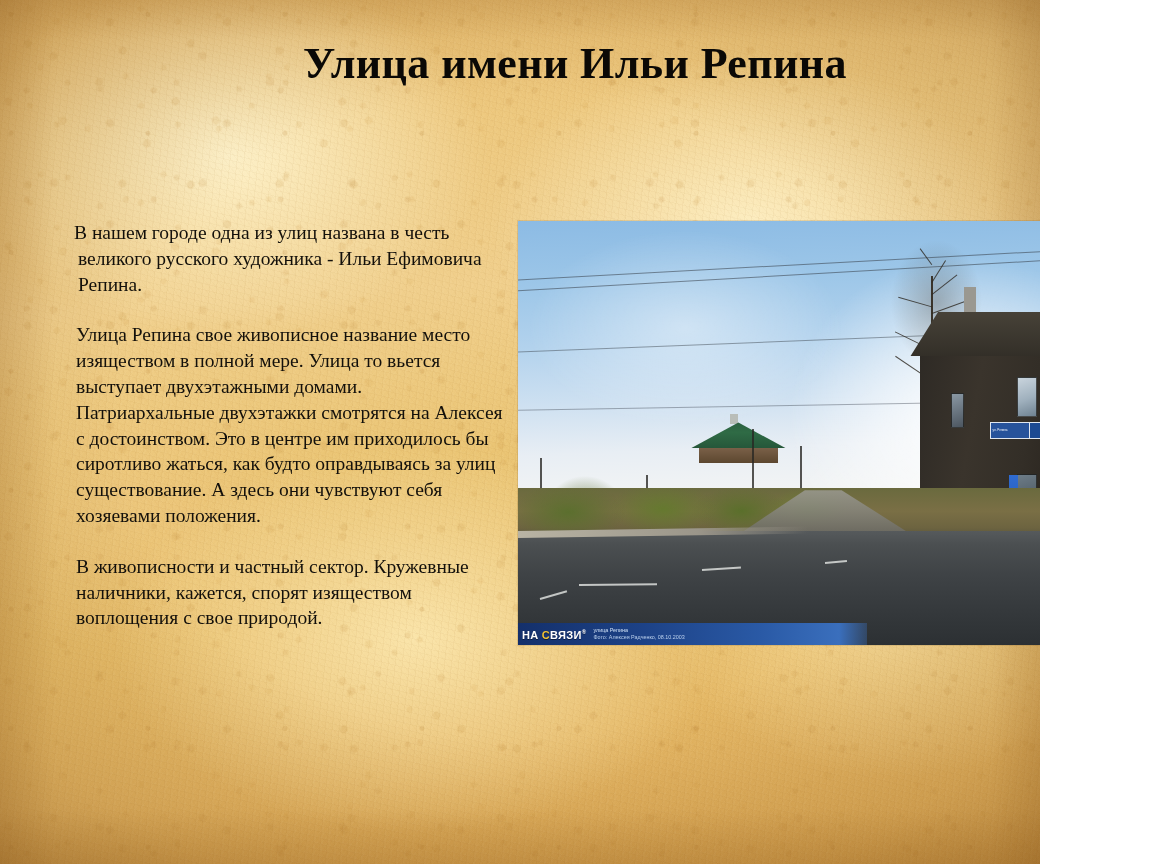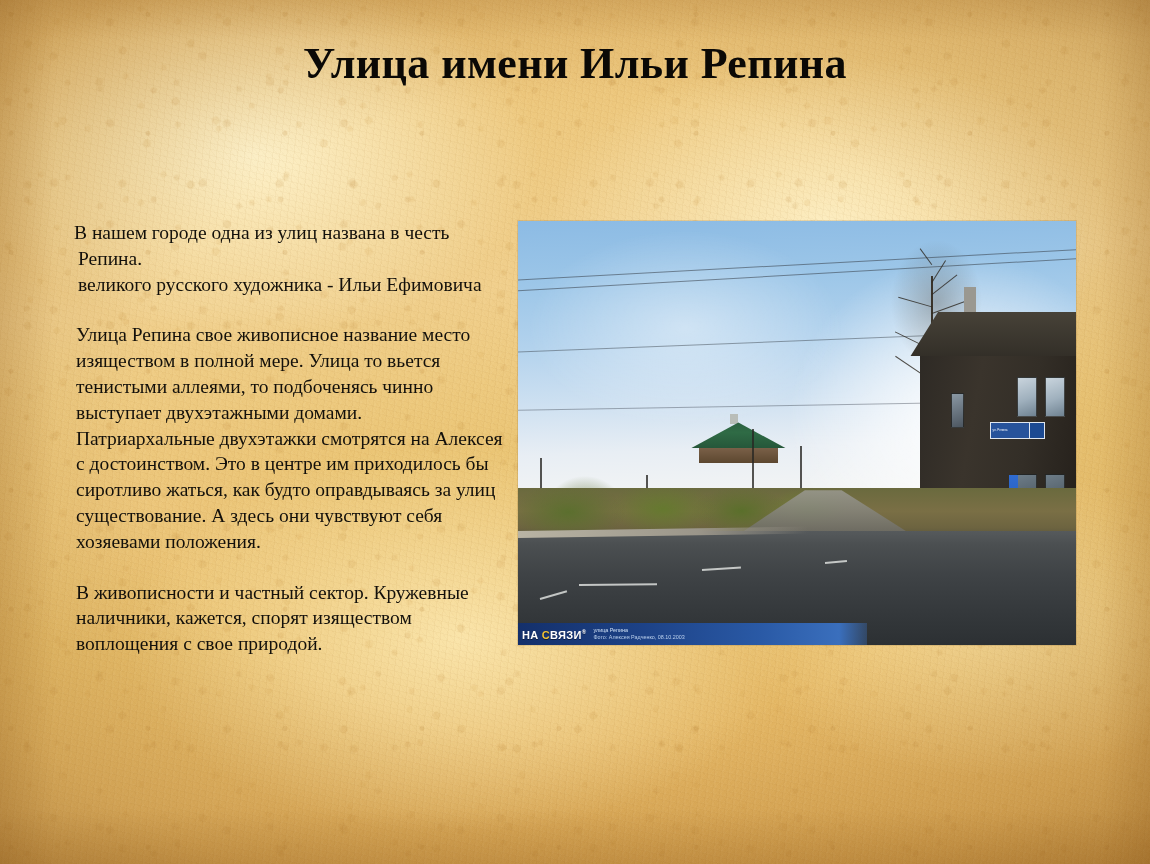--- a/index.html
+++ b/index.html
@@ -9,21 +9,21 @@
   body {
     width: 1150px;
     height: 864px;
     overflow: hidden;
     font-family: "Liberation Serif", "DejaVu Serif", serif;
   }
 
   
   .slide {
     position: relative;
-    width: 1150px;
+    width: 1040px;
     height: 864px;
     overflow: hidden;
     background-color: #8b5cf6;
   }
 
   
   .paper-base {
     position: absolute;
     inset: 0;
     background:
@@ -365,28 +365,27 @@
   <div class="paper-mottle"></div>
   <div class="paper-fiber"></div>
   <div class="paper-vignette"></div>
 
   <div class="slide-title">Улица имени Ильи Репина</div>
 
   <div class="body-text">
 
     <p class="para p1">
       <span class="ln">В нашем городе одна из улиц названа в честь</span>
+      <span class="ln">великого русского художника - Ильи Ефимовича</span>
       <span class="ln">Репина.</span>
-      <span class="ln">великого русского художника - Ильи Ефимовича</span>
     </p>
 
     <p class="para p2">
       <span class="ln">Улица Репина свое живописное название место</span>
       <span class="ln">изяществом в полной мере. Улица то вьется</span>
-      <span class="ln">тенистыми аллеями, то подбоченясь чинно</span>
       <span class="ln">выступает двухэтажными домами.</span>
       <span class="ln">Патриархальные двухэтажки смотрятся на Алексея</span>
       <span class="ln">с достоинством. Это в центре им приходилось бы</span>
       <span class="ln">сиротливо жаться, как будто оправдываясь за улиц</span>
       <span class="ln">существование. А здесь они чувствуют себя</span>
       <span class="ln">хозяевами положения.</span>
     </p>
 
     <p class="para p3">
       <span class="ln">В живописности и частный сектор. Кружевные</span>

